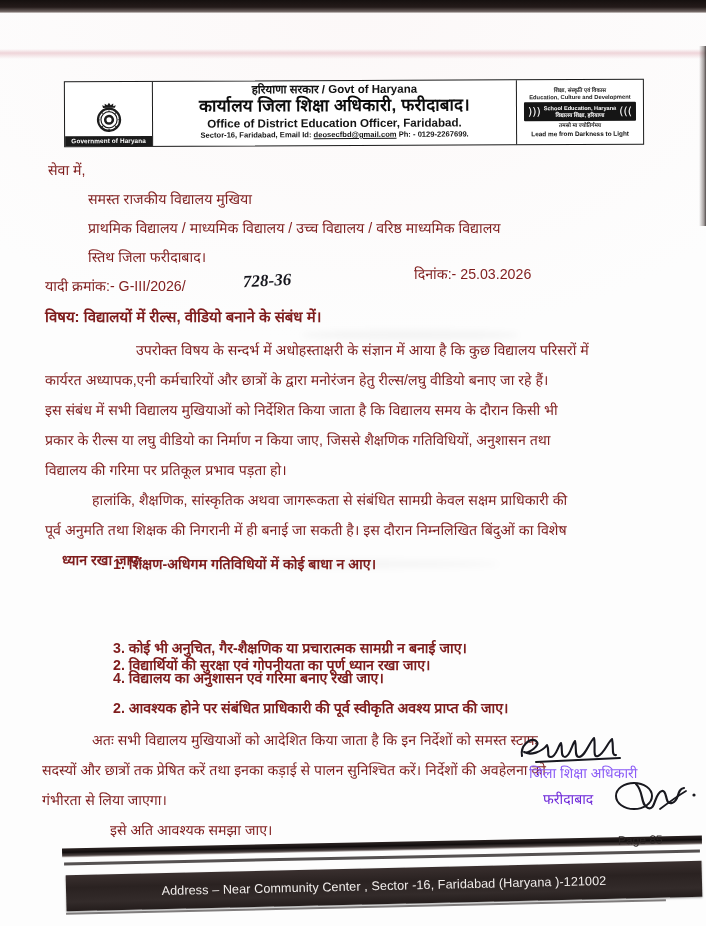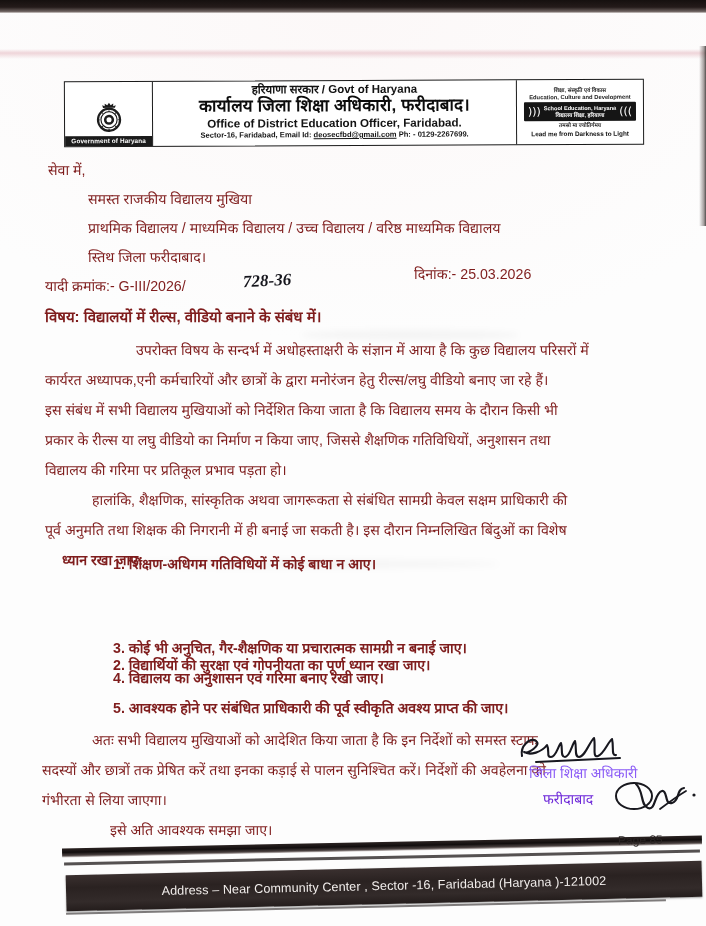--- a/index.html
+++ b/index.html
@@ -344,21 +344,21 @@
     <div class="ln" style="left:45px;  top:460px;">विद्यालय की गरिमा पर प्रतिकूल प्रभाव पड़ता हो।</div>
 
     <div class="ln" style="left:92px;  top:490px;">हालांकि, शैक्षणिक, सांस्कृतिक अथवा जागरूकता से संबंधित सामग्री केवल सक्षम प्राधिकारी की</div>
     <div class="ln" style="left:45px;  top:520px;">पूर्व अनुमति तथा शिक्षक की निगरानी में ही बनाई जा सकती है। इस दौरान निम्नलिखित बिंदुओं का विशेष</div>
     <div class="ln" style="left:62px;  top:550px;font-weight:bold;">ध्यान रखा जाए:</div>
 
     <div class="ln bold" style="left:113px; top:554px;">1. शिक्षण-अधिगम गतिविधियों में कोई बाधा न आए।</div>
     <div class="ln bold" style="left:113px; top:608px;margin-top:47px;">2. विद्यार्थियों की सुरक्षा एवं गोपनीयता का पूर्ण ध्यान रखा जाए।</div>
     <div class="ln bold" style="left:113px; top:638px;">3. कोई भी अनुचित, गैर-शैक्षणिक या प्रचारात्मक सामग्री न बनाई जाए।</div>
     <div class="ln bold" style="left:113px; top:668px;">4. विद्यालय का अनुशासन एवं गरिमा बनाए रखी जाए।</div>
-    <div class="ln bold" style="left:113px; top:698px;">5. आवश्यक होने पर संबंधित प्राधिकारी की पूर्व स्वीकृति अवश्य प्राप्त की जाए।</div>
+    <div class="ln bold" style="left:113px; top:698px;">2. आवश्यक होने पर संबंधित प्राधिकारी की पूर्व स्वीकृति अवश्य प्राप्त की जाए।</div>
 
     <div class="ln" style="left:92px;  top:730px;">अतः सभी विद्यालय मुखियाओं को आदेशित किया जाता है  कि इन निर्देशों को समस्त स्टाफ</div>
     <div class="ln" style="left:42px;  top:760px;">सदस्यों और छात्रों  तक प्रेषित करें तथा इनका कड़ाई से पालन सुनिश्चित करें। निर्देशों की अवहेलना को</div>
     <div class="ln" style="left:42px;  top:790px;">गंभीरता से लिया जाएगा।</div>
 
     <div class="ln" style="left:110px; top:820px;">इसे अति आवश्यक समझा जाए।</div>
   </div>
 
   <svg class="sig-scribble" viewBox="0 0 112 34">
     <path d="M6 24 C 4 14, 14 5, 20 9 C 26 13, 12 22, 8 20 C 14 24, 26 20, 31 13

